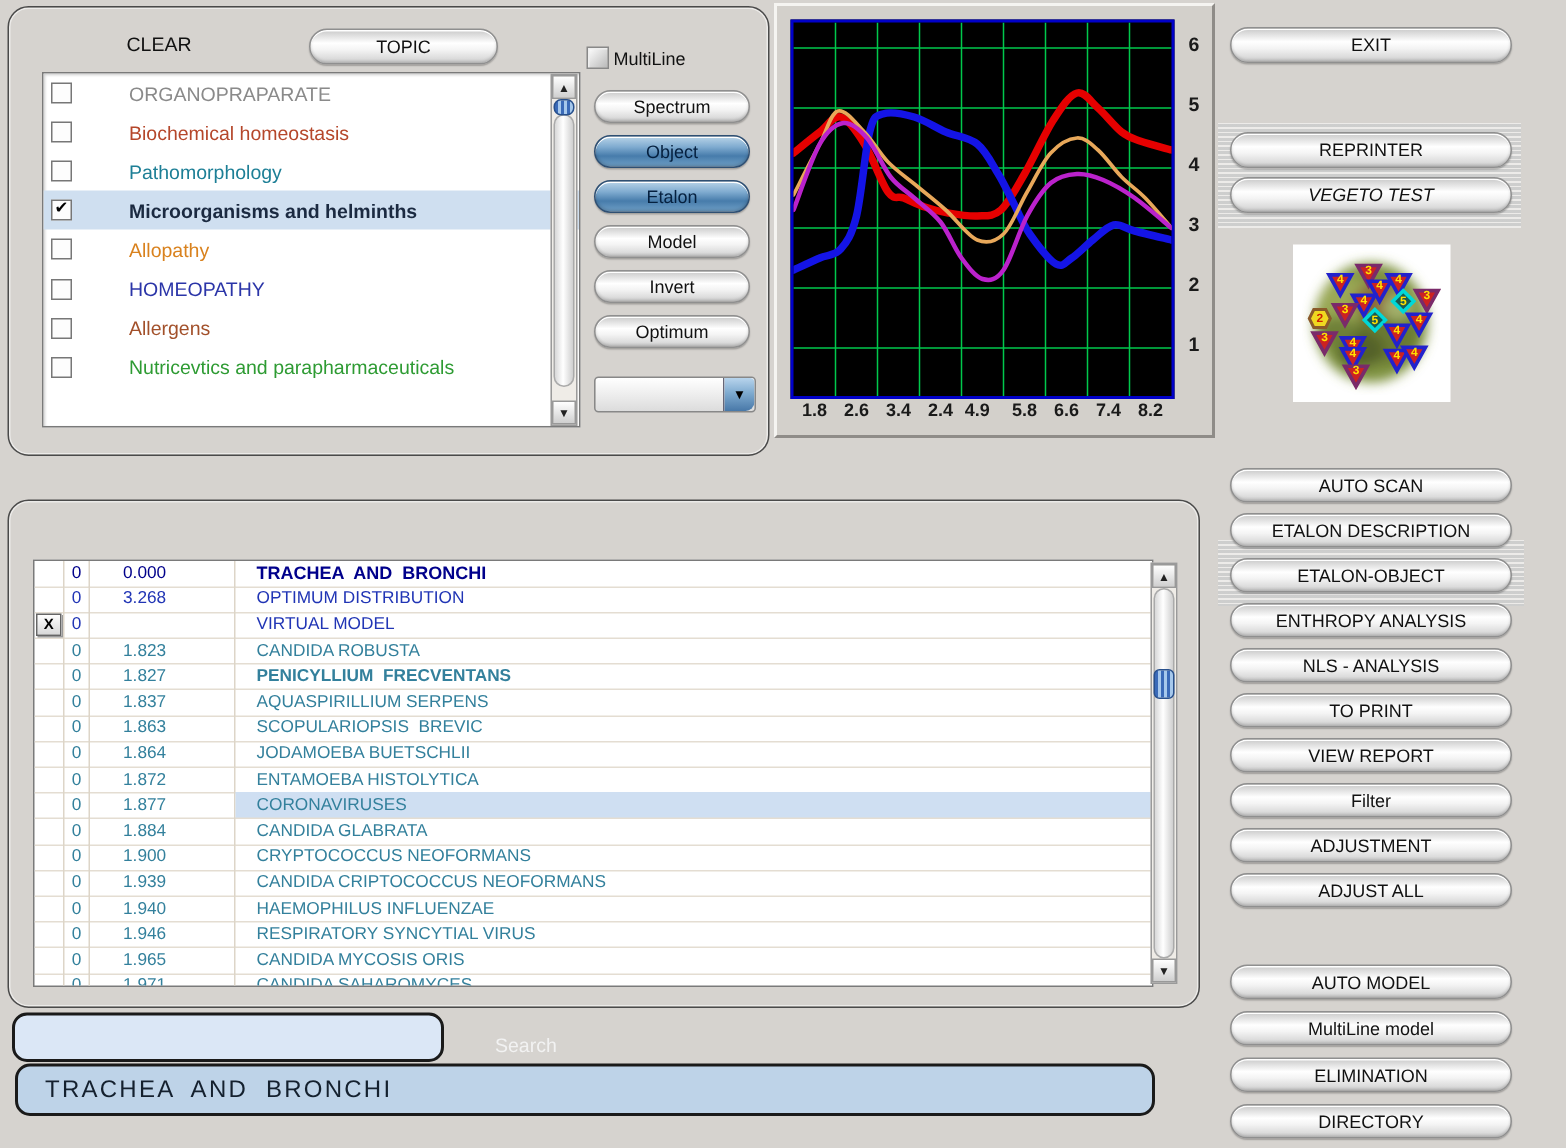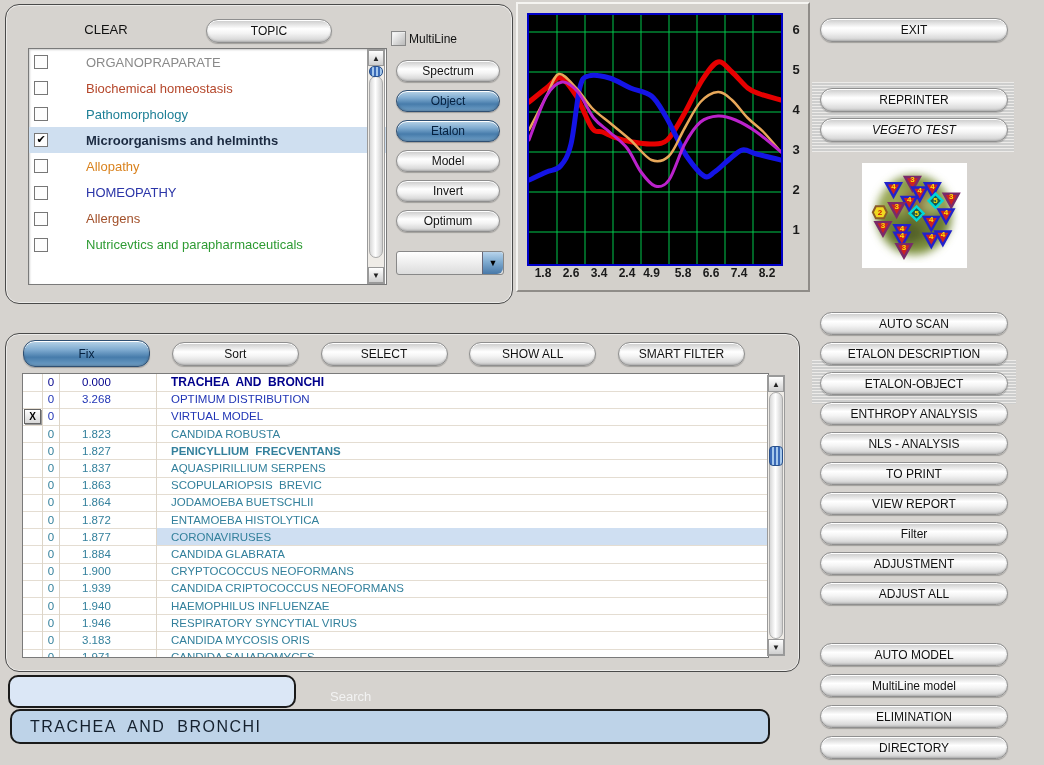--- a/index.html
+++ b/index.html
@@ -271,27 +271,20 @@
           <polygon points="-7.5,-6 7.5,-6 0,7.5" fill="#cc2222" stroke="#2222cc" stroke-width="2.4"></polygon>
           <text x="0" y="-0.5" text-anchor="middle" font-size="8" font-weight="bold" font-family="&quot;Liberation Sans&quot;,sans-serif" fill="#ffe000">4</text>
         </g>
         <g transform="translate(42,87.15)">
           <polygon points="-7.5,-6 7.5,-6 0,7.5" fill="#cc2222" stroke="#7a2a6a" stroke-width="2.4"></polygon>
           <text x="0" y="-0.5" text-anchor="middle" font-size="8" font-weight="bold" font-family="&quot;Liberation Sans&quot;,sans-serif" fill="#ffe000">3</text>
         </g>
       </svg></div>
 
   <div class="panel" style="left:5px;top:333px;width:793px;height:337px;">
-    <div class="abs" style="left:17px;top:6px;width:722px;display:flex;justify-content:space-between;">
-        <button class="pill active" style="width: 127px; height: 27px;">Fix</button>
-        <button class="pill" style="width: 127px; height: 24px; margin-top: 2px;">Sort</button>
-        <button class="pill" style="width: 127px; height: 24px; margin-top: 2px;">SELECT</button>
-        <button class="pill" style="width: 127px; height: 24px; margin-top: 2px;">SHOW ALL</button>
-        <button class="pill" style="width: 127px; height: 24px; margin-top: 2px;">SMART FILTER</button>
-      </div>
 
     <div class="grid" style="left:16px;top:39px;">
         <div class="g-row">
           <div class="c-flag"></div>
           <div class="c-flag" style="color: rgb(0, 0, 139);">0</div>
           <div class="c-val" style="color: rgb(0, 0, 139);">0.000</div>
           <div class="c-name" style="color: rgb(0, 0, 139); font-weight: bold; font-size: 12px;">TRACHEA  AND  BRONCHI</div>
         </div>
         <div class="g-row">
           <div class="c-flag"></div>
@@ -375,21 +368,21 @@
         </div>
         <div class="g-row">
           <div class="c-flag"></div>
           <div class="c-flag" style="color: rgb(51, 128, 156);">0</div>
           <div class="c-val" style="color: rgb(51, 128, 156);">1.946</div>
           <div class="c-name" style="color: rgb(51, 128, 156);">RESPIRATORY SYNCYTIAL VIRUS</div>
         </div>
         <div class="g-row">
           <div class="c-flag"></div>
           <div class="c-flag" style="color: rgb(51, 128, 156);">0</div>
-          <div class="c-val" style="color: rgb(51, 128, 156);">3.183</div>
+          <div class="c-val" style="color: rgb(51, 128, 156);">1.965</div>
           <div class="c-name" style="color: rgb(51, 128, 156);">CANDIDA MYCOSIS ORIS</div>
         </div>
         <div class="g-row">
           <div class="c-flag"></div>
           <div class="c-flag" style="color: rgb(51, 128, 156);">0</div>
           <div class="c-val" style="color: rgb(51, 128, 156);">1.971</div>
           <div class="c-name" style="color: rgb(51, 128, 156);">CANDIDA SAHAROMYCES</div>
         </div>
       </div>
 

